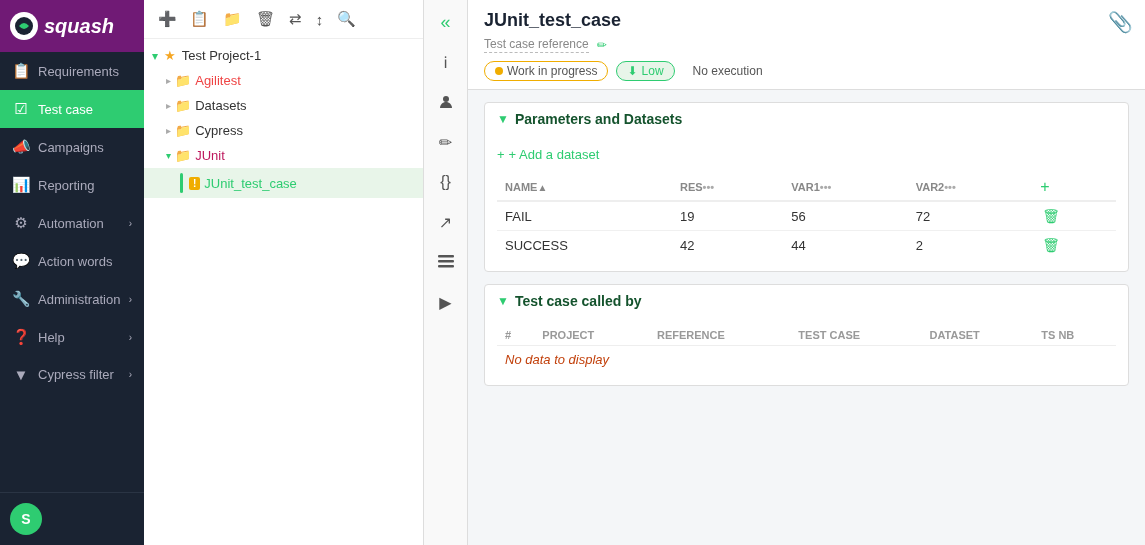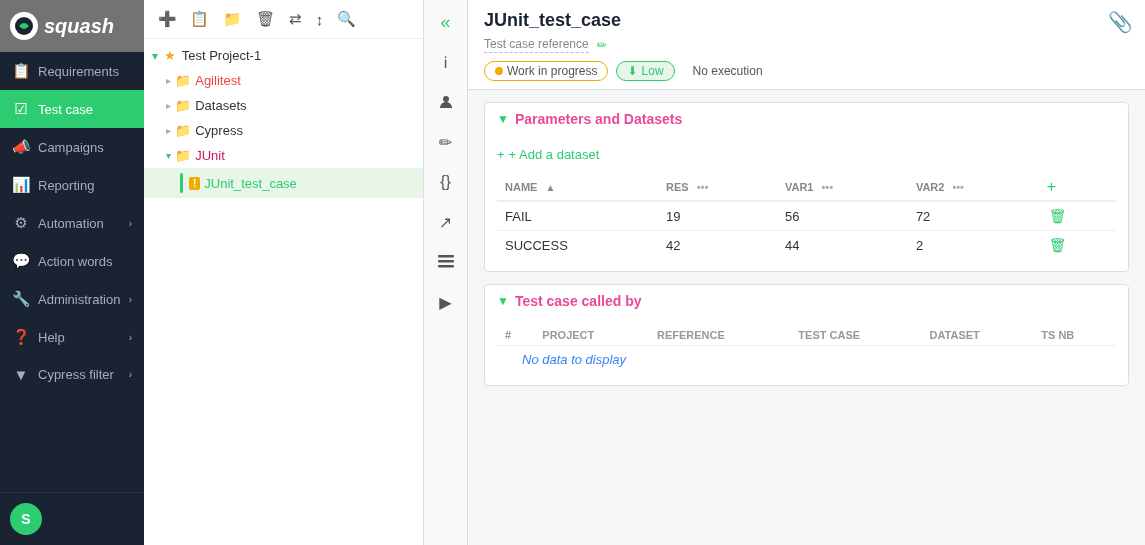--- a/index.html
+++ b/index.html
@@ -10,21 +10,21 @@
       width: 144px;
       background: #1a2332;
       color: #ccc;
       display: flex;
       flex-direction: column;
       flex-shrink: 0;
       height: 545px;
     }
     .sidebar-logo {
       padding: 12px 10px;
-      background: #737373;
+      background: #701a75;
       display: flex;
       align-items: center;
     }
     .logo-text {
       color: white;
       font-size: 20px;
       font-weight: bold;
       font-style: italic;
     }
     .logo-icon {
@@ -222,21 +222,21 @@
     .panel-header {
       display: flex;
       align-items: center;
       padding: 8px 12px;
       cursor: pointer;
       gap: 6px;
     }
     .panel-title {
       font-size: 14px;
       font-weight: 600;
-      color: #ec4899;
+      color: #14532d;
     }
     .chevron { color: #2ecc71; font-size: 12px; }
     .panel-body { padding: 8px 12px 12px; }
 
     
     .add-dataset-btn {
       background: none;
       border: none;
       color: #2ecc71;
       cursor: pointer;
@@ -263,21 +263,21 @@
     }
     .data-table td {
       padding: 6px 8px;
       border-bottom: 1px solid #f0f0f0;
       color: #333;
     }
     .data-table tr:last-child td { border-bottom: none; }
     .th-with-icon {
       display: flex;
       align-items: center;
-      gap: 8px;
+      gap: 0;
     }
     .col-icon { color: #aaa; font-size: 11px; cursor: pointer; }
     .delete-btn {
       background: none;
       border: none;
       color: #2ecc71;
       cursor: pointer;
       font-size: 14px;
       padding: 0 2px;
     }
@@ -303,21 +303,21 @@
       font-size: 11px;
       text-transform: uppercase;
       padding: 4px 8px;
       border-bottom: 1px solid #eee;
     }
     .called-table td {
       padding: 6px 8px;
       color: #888;
       font-style: italic;
     }
-    .no-data { color: #3b82f6; font-style: italic; font-size: 13px; margin-left: 17px; }
+    .no-data { color: #c2410c; font-style: italic; font-size: 13px; }
 
     
     .content-area::-webkit-scrollbar { width: 6px; }
     .content-area::-webkit-scrollbar-thumb { background: #ccc; border-radius: 3px; }
   </style>
 </head>
 <body>
 
 <nav class="sidebar">
   <div class="sidebar-logo">

